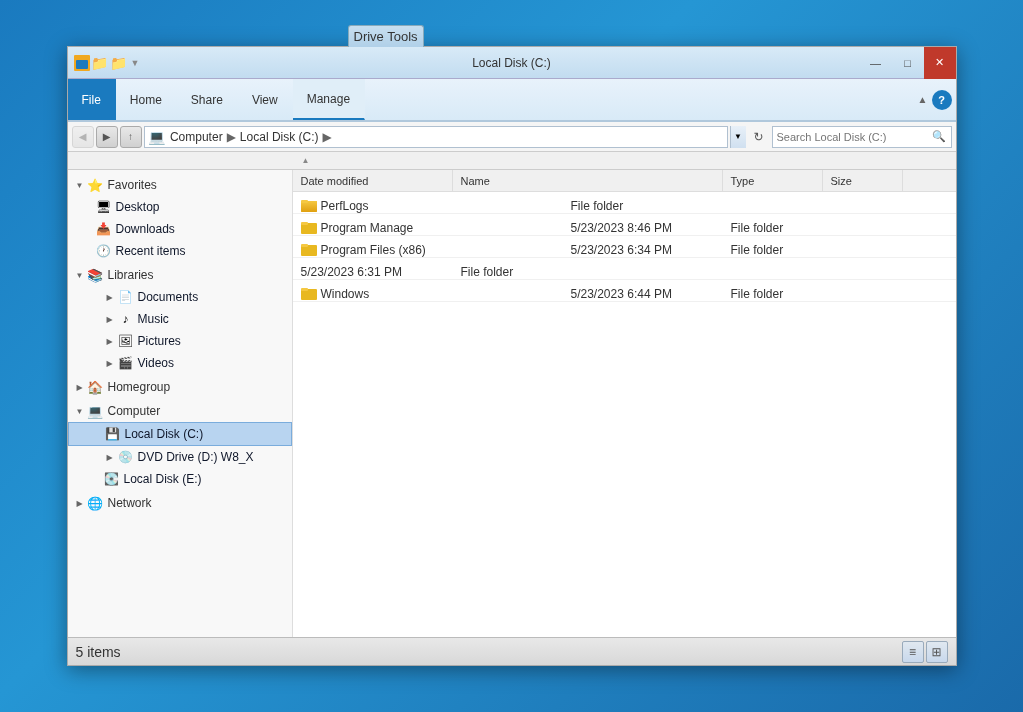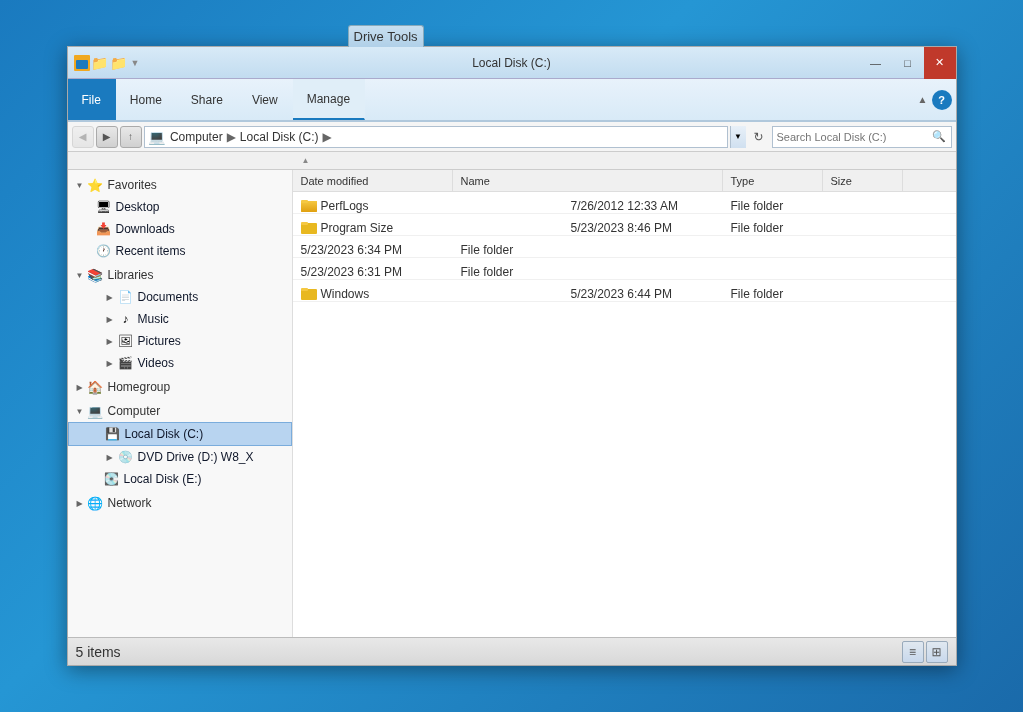--- a/index.html
+++ b/index.html
@@ -589,47 +589,55 @@
                 <defs>
                   <linearGradient id="fg" x1="0" y1="0" x2="0" y2="1">
                     <stop offset="0%" stop-color="#f5c842"></stop>
                     <stop offset="100%" stop-color="#e0a010"></stop>
                   </linearGradient>
                 </defs>
               </svg>
           </div>
           <span>PerfLogs</span>
         </div>
-        <div class="file-cell col-date">7/26/2012 12:33 AM</div>
         <div class="file-cell col-type">File folder</div>
         <div class="file-cell col-size"></div>
       </div>
 
       <div class="file-row">
         <div class="file-cell col-name">
           <div class="file-icon">
             <svg class="folder-svg" viewBox="0 0 16 16">
                 <rect x="0" y="4" width="16" height="11" rx="1" fill="#e8b820"></rect>
                 <rect x="0" y="3" width="7" height="3" rx="1" fill="#f5c842"></rect>
                 <defs>
                   <linearGradient id="fg2" x1="0" y1="0" x2="0" y2="1">
                     <stop offset="0%" stop-color="#f5c842"></stop>
                     <stop offset="100%" stop-color="#e0a010"></stop>
                   </linearGradient>
                 </defs>
               </svg>
           </div>
-          <span>Program Size</span>
+          <span>Program Manage</span>
         </div>
         <div class="file-cell col-date">5/23/2023 8:46 PM</div>
         <div class="file-cell col-type">File folder</div>
         <div class="file-cell col-size"></div>
       </div>
 
       <div class="file-row">
+        <div class="file-cell col-name">
+          <div class="file-icon">
+            <svg class="folder-svg" viewBox="0 0 16 16">
+                <rect x="0" y="4" width="16" height="11" rx="1" fill="#e8b820"></rect>
+                <rect x="0" y="3" width="7" height="3" rx="1" fill="#f5c842"></rect>
+              </svg>
+          </div>
+          <span>Program Files (x86)</span>
+        </div>
         <div class="file-cell col-date">5/23/2023 6:34 PM</div>
         <div class="file-cell col-type">File folder</div>
         <div class="file-cell col-size"></div>
       </div>
 
       <div class="file-row">
         <div class="file-cell col-date">5/23/2023 6:31 PM</div>
         <div class="file-cell col-type">File folder</div>
         <div class="file-cell col-size"></div>
       </div>

